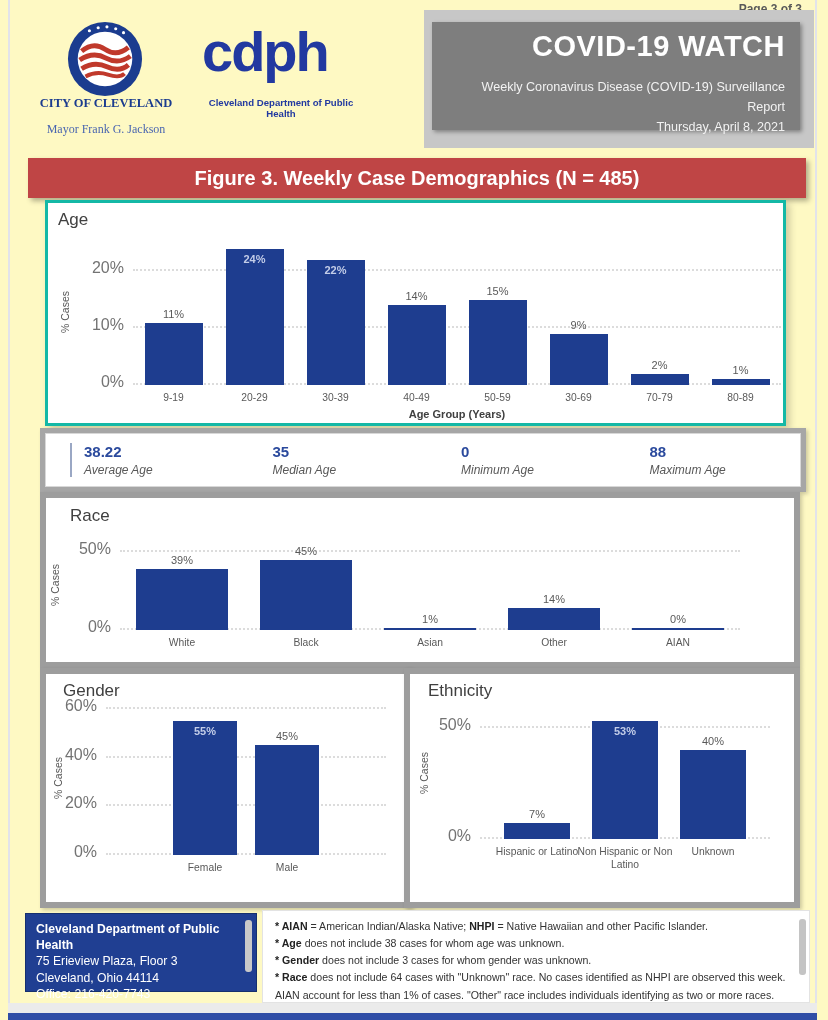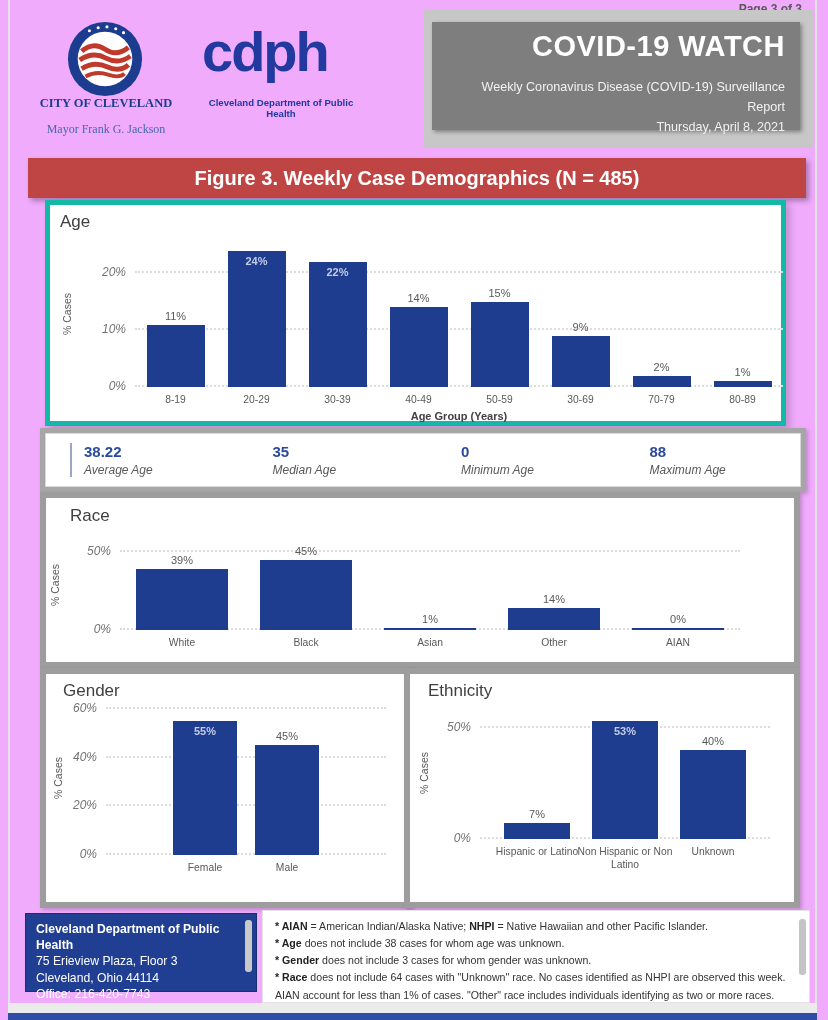--- a/index.html
+++ b/index.html
@@ -5,21 +5,21 @@
   * { box-sizing: border-box; margin: 0; padding: 0; }
   :root {
     --bar-blue: #1e3d8f;
     --banner-red: #bf4545;
     --header-gray: #7e7e7e;
     --frame-gray: #9d9d9d;
     --accent-blue: #2b4a9d;
     --footer-blue: #203f92;
   }
   body { background: #fff; font-family: "Liberation Sans", sans-serif; }
-  .page { position: relative; width: 828px; height: 1020px; background: #f0abfc; overflow: hidden; }
+  .page { position: relative; width: 828px; height: 1020px; background: #fef9c3; overflow: hidden; }
   .edge { position: absolute; top: 0; bottom: 0; width: 2px; background: #e2e3ea; }
   .edge-left { left: 8px; }
   .edge-right { left: 815px; }
 
   
   .page-label { position: absolute; top: 2px; right: 26px; font-size: 12px; font-weight: bold; color: #595959; }
   .hdr-panel { position: absolute; left: 424px; top: 10px; width: 390px; height: 138px; background: #c7c7c7; }
   .hdr-box { position: absolute; left: 432px; top: 22px; width: 368px; height: 108px; background: var(--header-gray);
              box-shadow: 2px 2px 4px rgba(0,0,0,.35); color: #fff; text-align: right; padding: 8px 15px; }
   .hdr-title { font-size: 29px; font-weight: bold; letter-spacing: .5px; }
@@ -35,37 +35,37 @@
   .cdph-cap { position: absolute; left: 196px; top: 97px; width: 170px; text-align: center;
               font-size: 9.6px; font-weight: bold; color: #2239a0; }
 
   
   .banner { position: absolute; left: 28px; top: 158px; width: 778px; height: 40px; background: var(--banner-red);
             color: #fff; font-size: 20px; font-weight: bold; text-align: center; line-height: 40px;
             box-shadow: 3px 3px 5px rgba(0,0,0,.3); }
 
   
   .panel { position: absolute; background: #fff; }
-  .panel-age { left: 45px; top: 200px; width: 741px; height: 226px; border: 5px solid #14b8a6;
+  .panel-age { left: 45px; top: 200px; width: 741px; height: 226px; border: 3px solid #14b8a6;
                box-shadow: 4px 4px 7px rgba(0,0,0,.18); }
   .framed { border: 6px solid var(--frame-gray); box-shadow: 2px 2px 4px rgba(0,0,0,.2); }
   .panel-race { left: 40px; top: 492px; width: 760px; height: 176px; }
   .panel-gender { left: 40px; top: 668px; width: 372px; height: 240px; }
   .panel-ethnicity { left: 404px; top: 668px; width: 396px; height: 240px; }
   .panel-title { position: absolute; font-size: 17px; color: #404040; }
   .pt-age { left: 10px; top: 7px; }
   .pt-race { left: 24px; top: 8px; }
   .pt-gender { left: 9px; top: 7px; margin-left: 8px; }
   .pt-ethnicity { left: 18px; top: 7px; }
 
   
   .chart-area { position: absolute; }
   .gridline { position: absolute; left: 0; right: 0; height: 0; border-top: 2px dotted #dcdcdc; }
   .ytick { position: absolute; right: 100%; margin-right: 9px; width: 42px; text-align: right;
-           font-size: 12px; color: #737373; font-style: italic; }
+           font-size: 16px; color: #737373; }
   .bars-row { position: absolute; left: 0; right: 0; top: 0; bottom: 0; display: flex; align-items: flex-end; }
   .bars-row.center { justify-content: center; }
   .bar-col { display: flex; flex-direction: column; align-items: center; justify-content: flex-end;
              position: relative; height: 100%; }
   .bar { background: var(--bar-blue); position: relative; }
   .bar-label { font-size: 11px; color: #595959; }
   .bar-label.above { margin-bottom: 3px; }
   .bar-label.inside { position: absolute; top: 4px; left: 0; right: 0; text-align: center;
                       color: #c3cde8; font-weight: bold; }
   .bar-cat { position: absolute; top: 100%; margin-top: 6px; width: 120%; left: -10%; text-align: center;
@@ -145,21 +145,21 @@
         <div class="gridline" style="bottom: 0px;"></div>
         <div class="ytick" style="bottom: -6px;">0%</div>
         <div class="gridline" style="bottom: 56.8px;"></div>
         <div class="ytick" style="bottom: 50.8px;">10%</div>
         <div class="gridline" style="bottom: 113.6px;"></div>
         <div class="ytick" style="bottom: 107.6px;">20%</div>
         <div class="bars-row">
           <div class="bar-col" style="flex: 1 1 0%;">
             <div class="bar-label above">11%</div>
             <div class="bar" style="width: 58px; height: 62.48px;"></div>
-            <div class="bar-cat">8-19</div>
+            <div class="bar-cat">9-19</div>
           </div>
           <div class="bar-col" style="flex: 1 1 0%;">
             <div class="bar" style="width: 58px; height: 136.32px;">
               <div class="bar-label inside">24%</div>
             </div>
             <div class="bar-cat">20-29</div>
           </div>
           <div class="bar-col" style="flex: 1 1 0%;">
             <div class="bar" style="width: 58px; height: 124.96px;">
               <div class="bar-label inside">22%</div>

